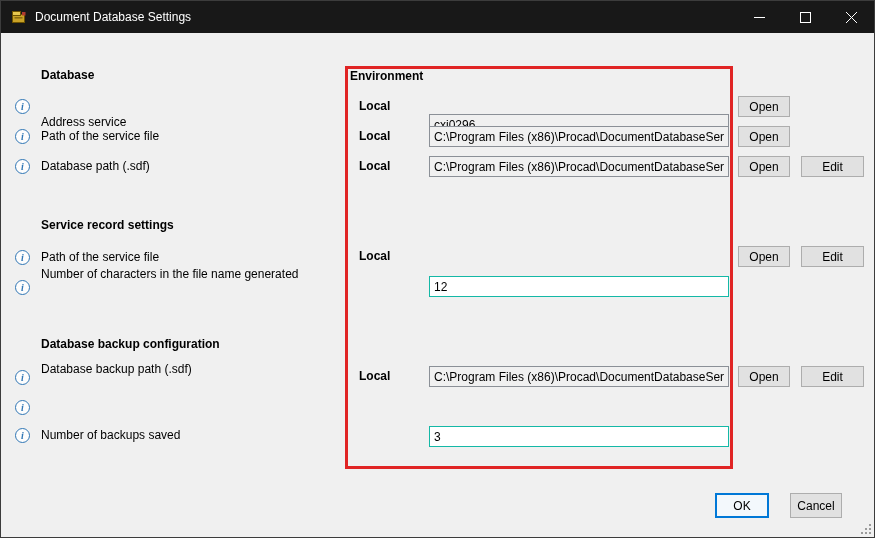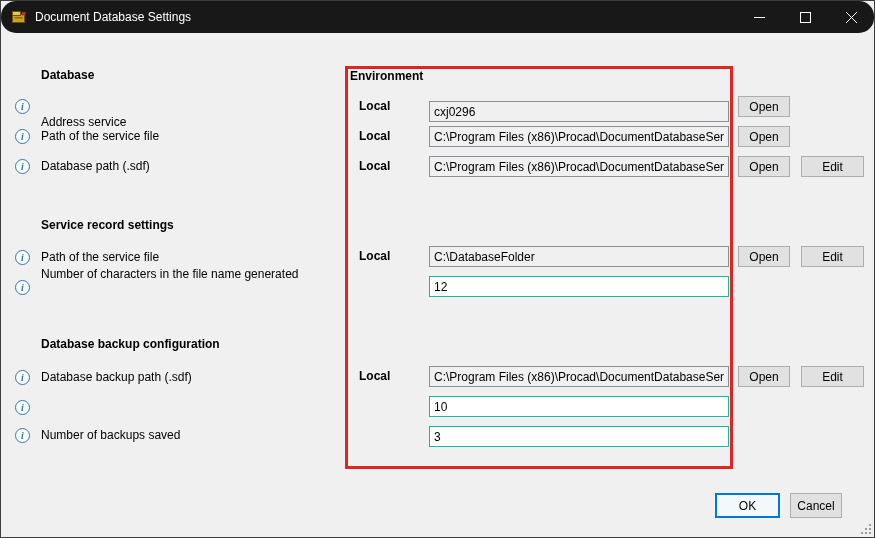--- a/index.html
+++ b/index.html
@@ -3,21 +3,21 @@
 <meta charset="utf-8">
 <style>
   * { margin:0; padding:0; box-sizing:border-box; }
   html,body { width:875px; height:538px; }
   body { font-family:"Liberation Sans", sans-serif; font-size:12px; color:#000; }
   .window { position:relative; width:875px; height:538px; background:#f0f0f0;
             border:1px solid #3c3c3c; overflow:hidden; }
 
   
   .titlebar { position:absolute; top:0; left:0; right:0; height:32px; background:#181818;
-              display:flex; align-items:center;border-radius:15px; }
+              display:flex; align-items:center; }
   .app-icon { width:16px; height:16px; margin-left:10px; flex:0 0 auto; }
   .title { color:#ffffff; font-size:12px; margin-left:8px; white-space:nowrap; }
   .win-controls { position:absolute; right:0; top:0; height:32px; display:flex; }
   .win-btn { width:46px; height:32px; display:flex; align-items:center; justify-content:center;
              cursor:default; }
   .win-btn svg { display:block; }
 
   
   .sec-h { position:absolute; left:40px; font-weight:bold; line-height:16px; white-space:nowrap; }
   .item-label { position:absolute; left:40px; line-height:16px; white-space:nowrap; }
@@ -36,21 +36,21 @@
                color:#000; outline:none; }
   .env-input.editable { background:#ffffff; border:1px solid #14b8a6; }
   .btn { position:absolute; height:21px; background:#e1e1e1; border:1px solid #adadad;
          font-family:inherit; font-size:12px; color:#000; text-align:center; padding:0; }
   .btn.open { left:737px; width:52px; }
   .btn.edit { left:800px; width:63px; }
 
   
   .footer-btn { position:absolute; top:492px; height:25px; font-family:inherit; font-size:12px;
                 text-align:center; padding:0; }
-  .ok-btn { left:714px; width:65px; background:#f3f8fc; border:2px solid #0078d7; }
+  .ok-btn { left:714px; width:54px; background:#f3f8fc; border:2px solid #0078d7; }
   .cancel-btn { left:789px; width:52px; background:#e1e1e1; border:1px solid #adadad; }
 
   .resize-grip { position:absolute; right:2px; bottom:2px; width:12px; height:12px; }
 </style>
 </head>
 <body>
 
 <div class="window">
 
   <div class="titlebar">
@@ -96,56 +96,54 @@
 
   <span class="info-icon" style="top:249px">i</span>
   <div class="item-label" style="top:248px">Path of the service file</div>
 
   <span class="info-icon" style="top:279px">i</span>
   <div class="item-label" style="top:265px">Number of characters in the file name generated</div>
 
   <div class="sec-h" style="top:335px">Database backup configuration</div>
 
   <span class="info-icon" style="top:369px">i</span>
-  <div class="item-label" style="top:368px">Database backup path (.sdf)</div>
+  <div class="item-label" style="top:360px">Database backup path (.sdf)</div>
 
   <span class="info-icon" style="top:399px">i</span>
 
   <span class="info-icon" style="top:427px">i</span>
   <div class="item-label" style="top:426px">Number of backups saved</div>
 
   <div class="red-rect"></div>
   <div class="env-header">Environment</div>
 
   <span class="local-label" style="top:99px">Local</span>
-  <input class="env-input" style="top: 100px;" readonly="" value="cxj0296">
+  <input class="env-input" style="top: 113px;" readonly="" value="cxj0296">
   <button class="btn open" style="top:95px">Open</button>
 
   <span class="local-label" style="top:129px">Local</span>
   <input class="env-input" style="top: 125px;" readonly="" value="C:\Program Files (x86)\Procad\DocumentDatabaseService\">
   <button class="btn open" style="top:125px">Open</button>
 
   <span class="local-label" style="top:159px">Local</span>
   <input class="env-input" style="top: 155px;" readonly="" value="C:\Program Files (x86)\Procad\DocumentDatabaseService\">
   <button class="btn open" style="top:155px">Open</button>
   <button class="btn edit" style="top:155px">Edit</button>
 
   <span class="local-label" style="top:249px">Local</span>
-  <input class="env-input" style="top: 245px;" readonly="" value="C:\DatabaseFolder">
   <button class="btn open" style="top:245px">Open</button>
   <button class="btn edit" style="top:245px">Edit</button>
 
   <input class="env-input editable" style="top: 275px;" value="12">
 
   <span class="local-label" style="top:369px">Local</span>
   <input class="env-input" style="top: 365px;" readonly="" value="C:\Program Files (x86)\Procad\DocumentDatabaseService\B">
   <button class="btn open" style="top:365px">Open</button>
   <button class="btn edit" style="top:365px">Edit</button>
 
-  <input class="env-input editable" style="top: 395px;" value="10">
 
   <input class="env-input editable" style="top: 425px;" value="3">
 
   <button class="footer-btn ok-btn">OK</button>
   <button class="footer-btn cancel-btn">Cancel</button>
 
   <svg class="resize-grip" viewBox="0 0 12 12">
     <rect x="9" y="1" width="2" height="2" fill="#9b9b9b"></rect>
     <rect x="9" y="5" width="2" height="2" fill="#9b9b9b"></rect>
     <rect x="5" y="5" width="2" height="2" fill="#9b9b9b"></rect>

